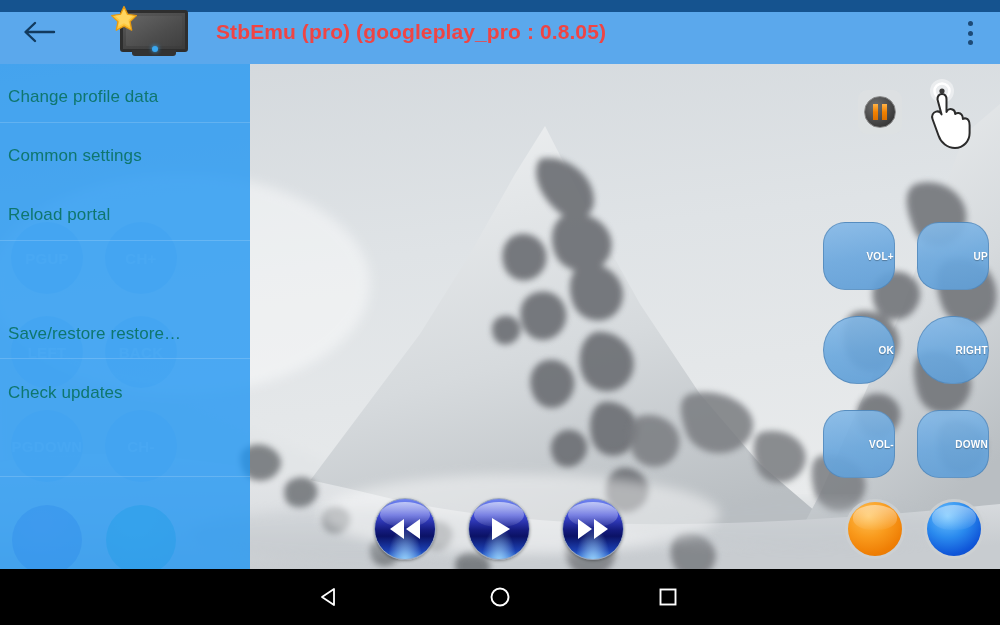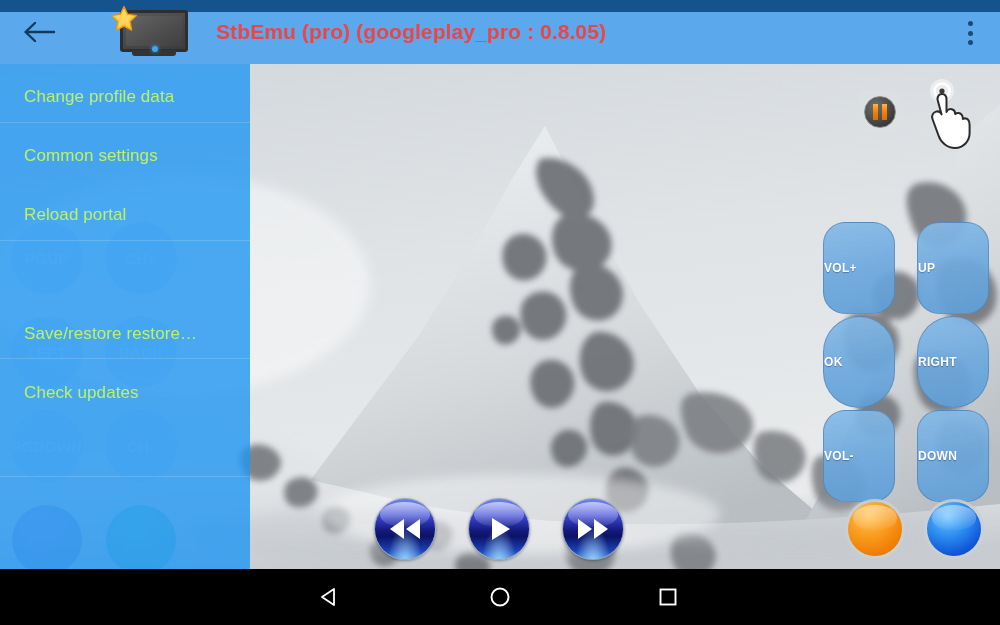--- a/index.html
+++ b/index.html
@@ -133,27 +133,27 @@
 
   .hand-cursor {
     position: absolute; left: 922px; top: 78px;
     width: 70px; height: 72px;
     z-index: 16;
   }
 
   
   .rc-btn {
     position: absolute;
-    width: 72px; height: 92px;
+    width: 72px; height: 68px;
     border-radius: 22px;
     background: linear-gradient(170deg, rgba(135,186,231,0.93) 0%, rgba(108,168,221,0.93) 52%, rgba(96,158,214,0.93) 100%);
     border: 1px solid rgba(70,120,170,0.55);
-    display: flex; align-items: center; justify-content: flex-start;
+    display: flex; align-items: center; justify-content: flex-end;
     color: #ffffff;
-    font-size: 12px; font-weight: bold;
+    font-size: 10px; font-weight: bold;
     letter-spacing: 0.3px;
     text-shadow: 0 1px 1px rgba(0,0,0,0.30);
     z-index: 12;
   }
   .rc-btn.soft { border-radius: 36px; }
 
   
   .ghost-btn {
     position: absolute;
     width: 72px; height: 72px;
@@ -218,22 +218,22 @@
   .drawer {
     position: absolute; left: 0; top: 64px;
     width: 250px; height: 505px;
     background: rgba(33,150,243,0.80);
     z-index: 30;
   }
   .drawer-item {
     position: absolute; left: 0;
     width: 250px; height: 59px;
     display: flex; align-items: center;
-    padding-left: 24px;
-    color: #bef264;
+    padding-left: 8px;
+    color: #0f766e;
     font-size: 17px;
     letter-spacing: 0.1px;
     white-space: nowrap;
   }
   .drawer-divider {
     position: absolute; left: 0;
     width: 250px; height: 1px;
     background: rgba(255,255,255,0.16);
   }
 

